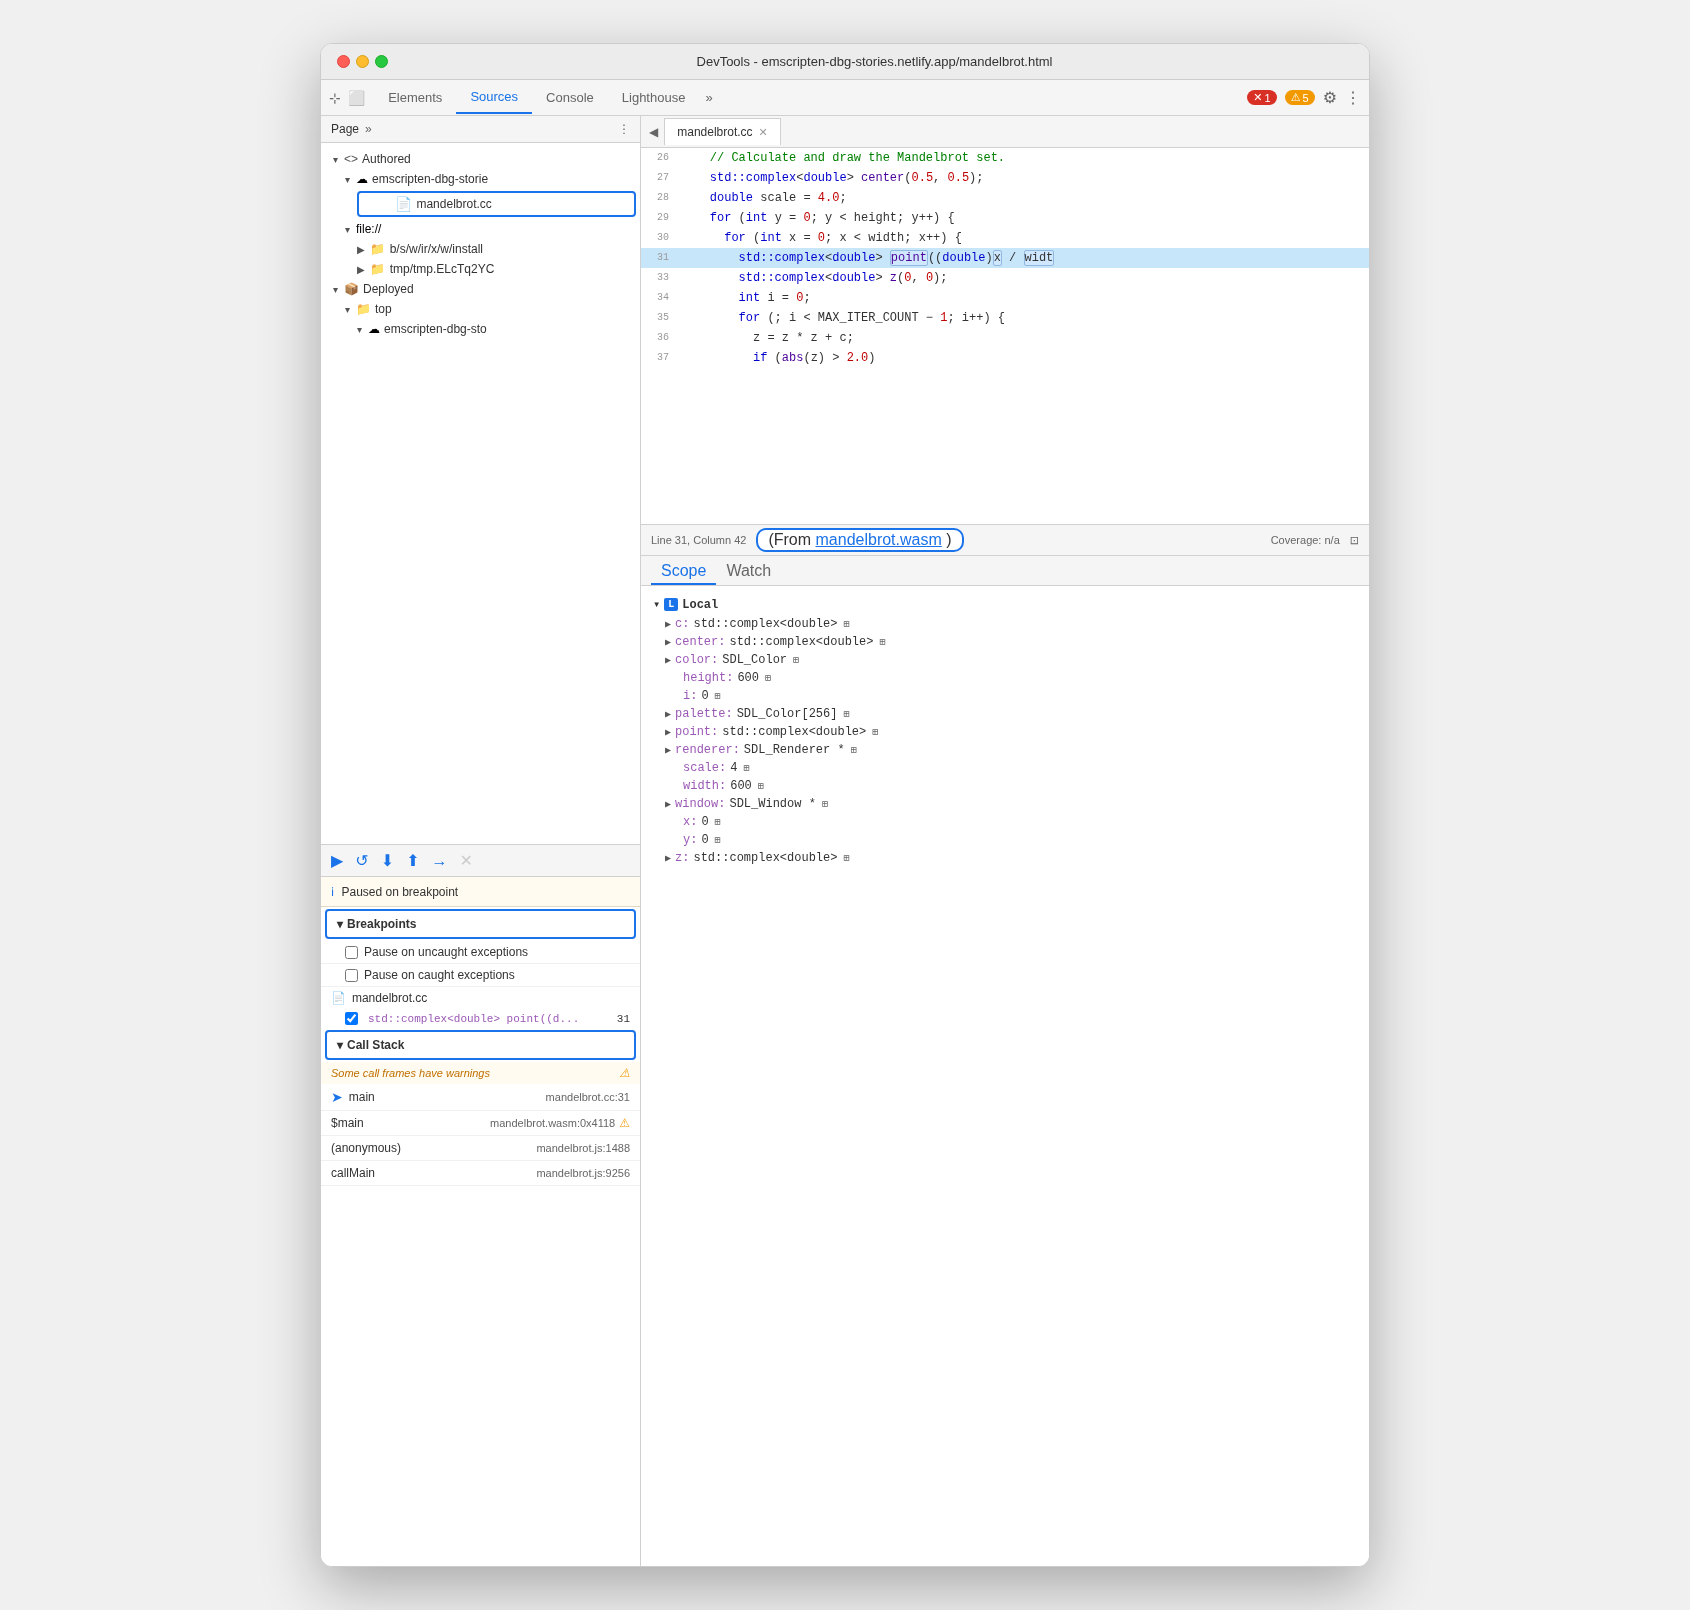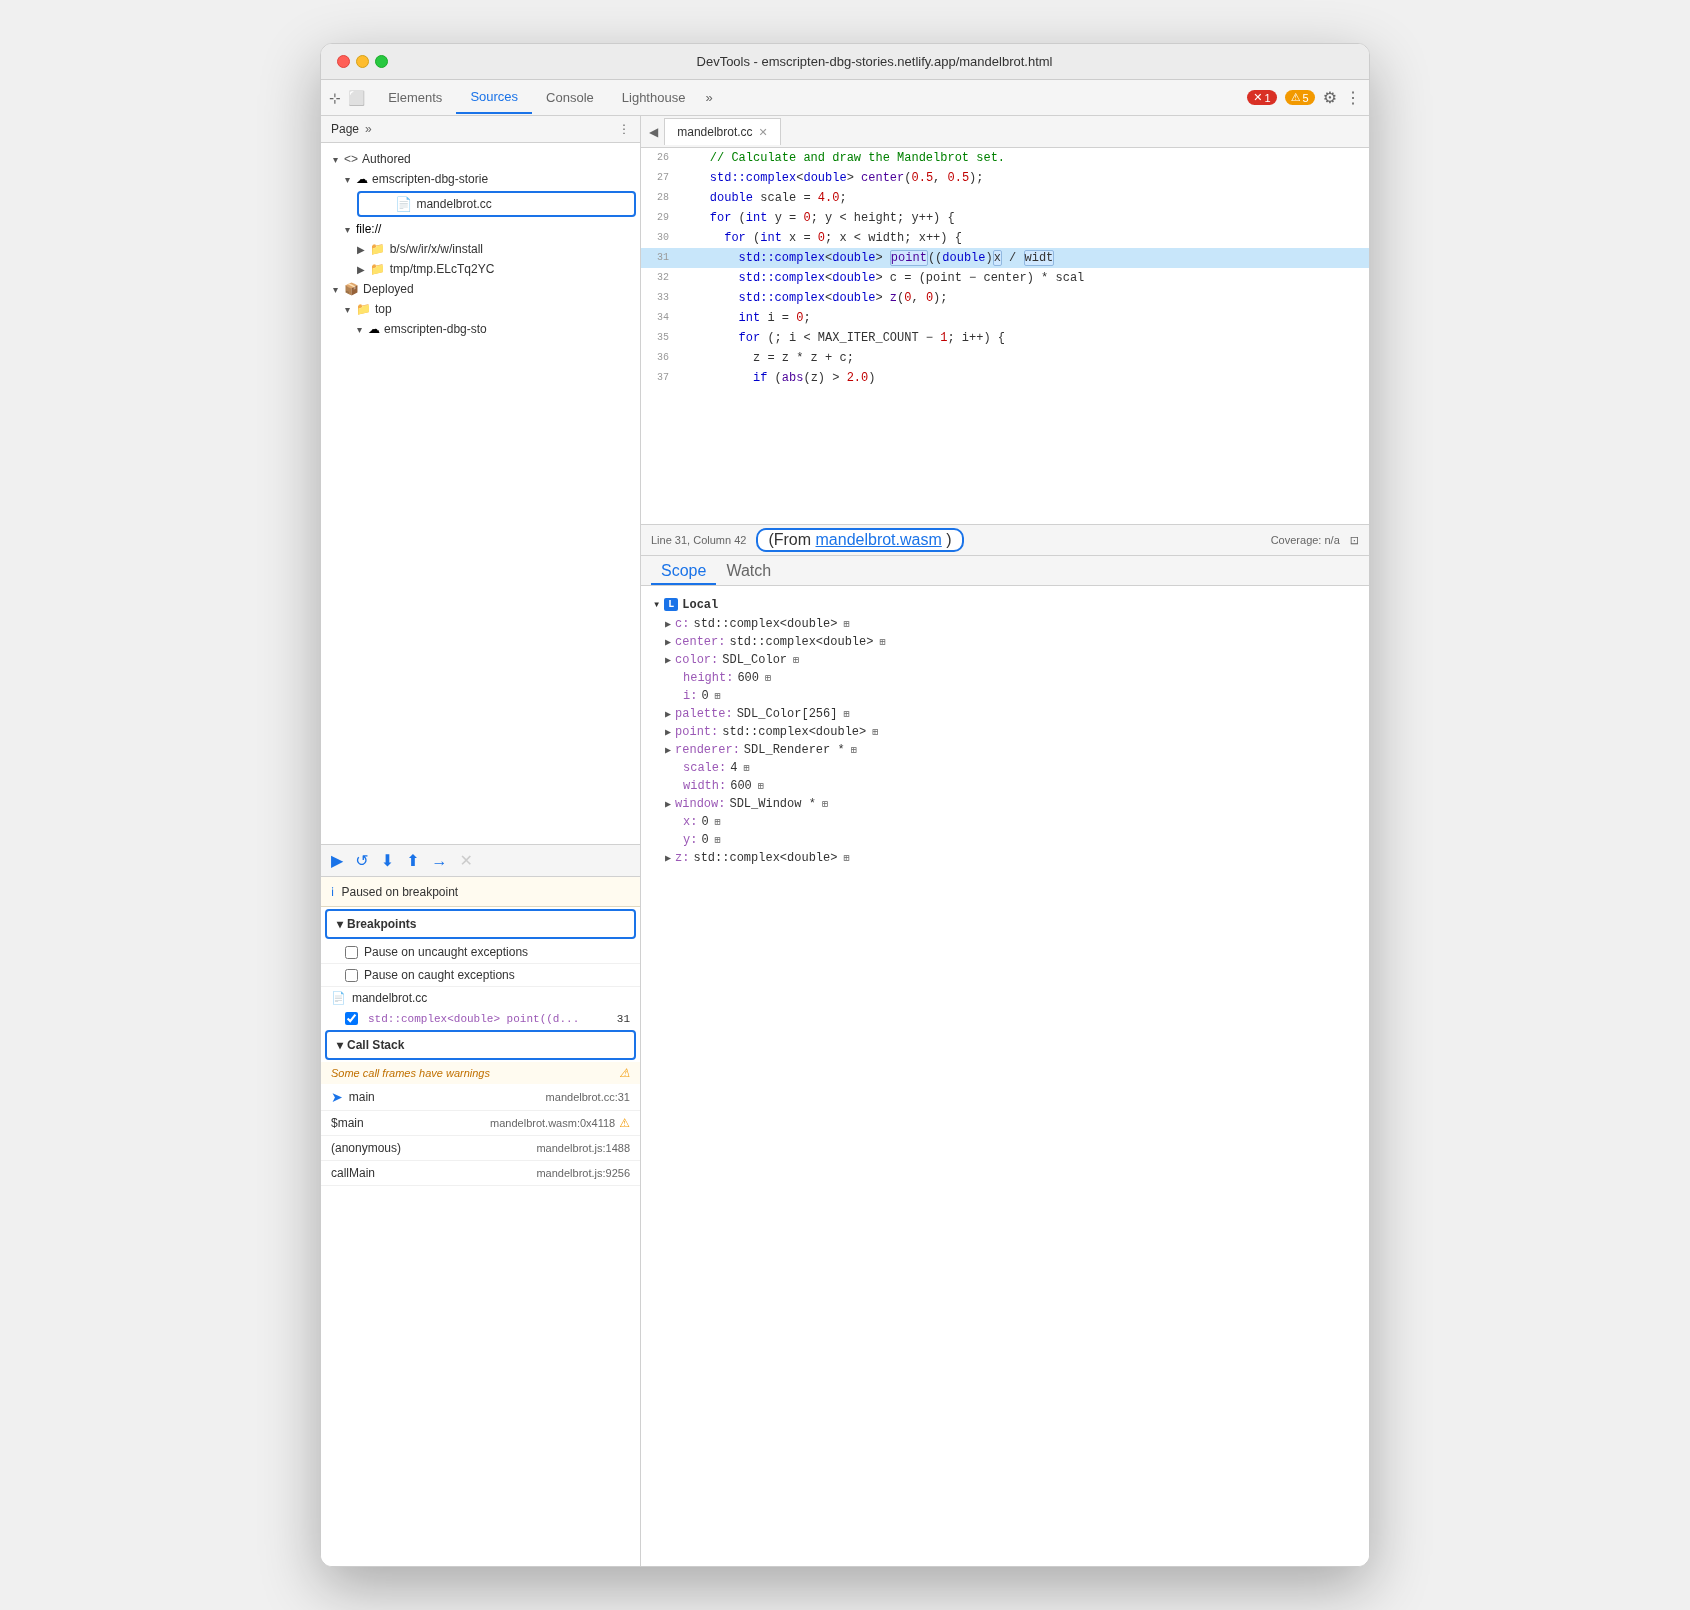--- a/index.html
+++ b/index.html
@@ -590,24 +590,20 @@
             </div>
             <div class="code-line">
               <span class="line-num">30</span>
               <span class="line-code">      <span class="kw">for</span> (<span class="type-kw">int</span> x = <span class="num">0</span>; x &lt; width; x++) {</span>
             </div>
             <div class="code-line highlighted-line">
               <span class="line-num" style="background:#c8e6fa;">31</span>
               <span class="line-code">        <span class="type-kw">std::complex</span>&lt;<span class="type-kw">double</span>&gt; <span class="fn-call" style="background:#d0e8ff;border:1px solid #90b8e0;border-radius:2px;">point</span>((<span class="type-kw">double</span>)<span style="background:#d0e8ff;border:1px solid #90b8e0;border-radius:2px;">x</span> / <span style="background:#d0e8ff;border:1px solid #90b8e0;border-radius:2px;">widt</span></span>
             </div>
             <div class="code-line">
-              <span class="line-num">32</span>
-              <span class="line-code">        <span class="type-kw">std::complex</span>&lt;<span class="type-kw">double</span>&gt; c = (point − center) * scal</span>
-            </div>
-            <div class="code-line">
               <span class="line-num">33</span>
               <span class="line-code">        <span class="type-kw">std::complex</span>&lt;<span class="type-kw">double</span>&gt; <span class="fn-call">z</span>(<span class="num">0</span>, <span class="num">0</span>);</span>
             </div>
             <div class="code-line">
               <span class="line-num">34</span>
               <span class="line-code">        <span class="type-kw">int</span> i = <span class="num">0</span>;</span>
             </div>
             <div class="code-line">
               <span class="line-num">35</span>
               <span class="line-code">        <span class="kw">for</span> (; i &lt; MAX_ITER_COUNT − <span class="num">1</span>; i++) {</span>

